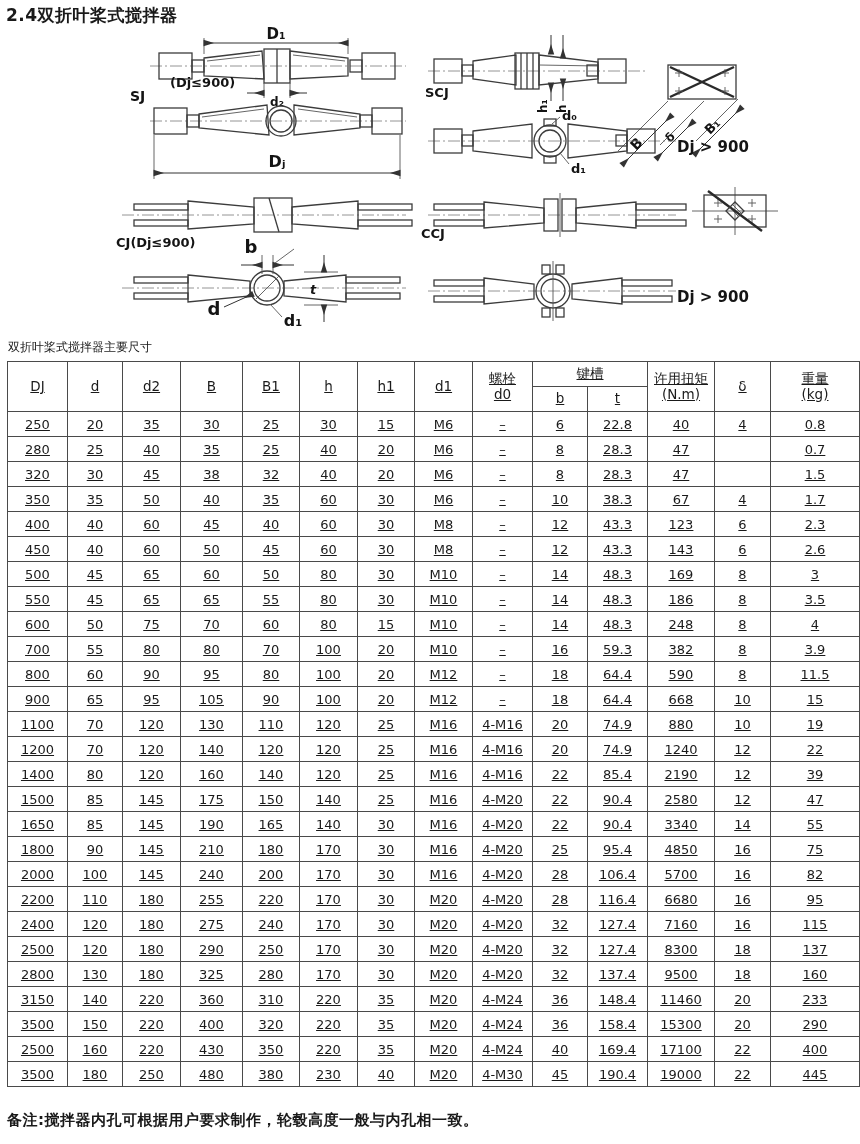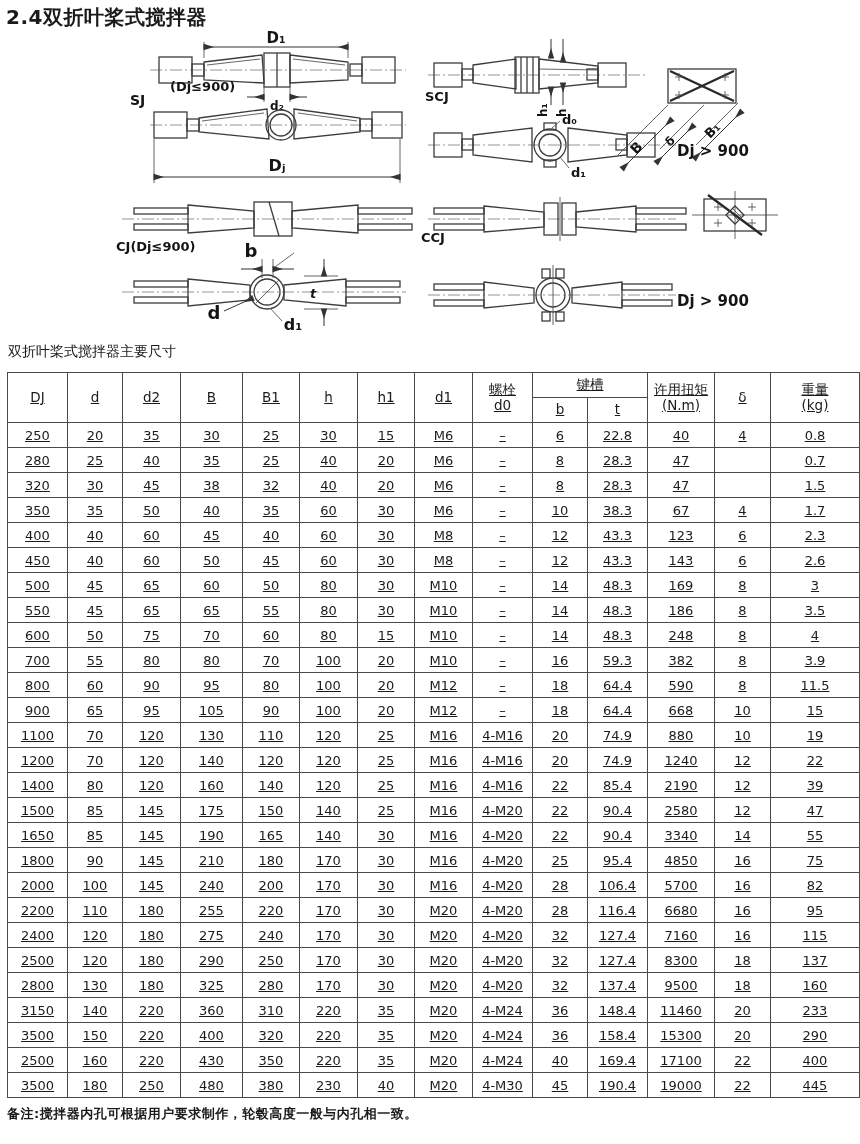--- a/index.html
+++ b/index.html
@@ -4,42 +4,42 @@
 <style>
   * { box-sizing: border-box; }
   html,body { margin:0; padding:0; background:#ffffff; }
   body {
     width:860px; height:1144px; overflow:hidden;
     font-family:"DejaVu Sans","Liberation Sans",sans-serif;
     color:#1a1a1a;
   }
   .page { padding:2px 4px 0 4px; }
   .doc-title {
-    font-size:20px; font-weight:bold; margin:2px 0 0 2px;
+    font-size:17px; font-weight:bold; margin:2px 0 0 2px;
     letter-spacing:0.5px;
   }
   .drawings { position:relative; width:852px; height:310px;font-weight:bold; }
   svg .ln { fill:none; stroke:#3c3c3c; stroke-width:1.3; }
   svg .thin { fill:none; stroke:#555; stroke-width:0.9; }
   svg .bold { fill:none; stroke:#2a2a2a; stroke-width:2.4; }
   svg .cl { fill:none; stroke:#7a7a7a; stroke-width:0.8; stroke-dasharray:12 3 2 3; }
   svg .dim { fill:none; stroke:#333; stroke-width:1; }
   svg text { fill:#141414; font-family:"DejaVu Sans","Liberation Sans",sans-serif; }
-  .tbl-title { font-size:14px; margin:2px 0 11px 4px; }
+  .tbl-title { font-size:12px; margin:2px 0 5px 4px; }
   table.spec {
     border-collapse:collapse; table-layout:fixed; width:852px; margin-left:3px;
     font-size:13px;
     text-decoration:underline;
   }
   table.spec th, table.spec td {
     border:1px solid #4a4a4a; text-align:center; vertical-align:middle;
     padding:0; font-weight:normal; height:25px; overflow:hidden; white-space:nowrap;
   }
   table.spec thead th { font-size:13.5px; line-height:1.15; }
-  .note { font-size:13px; font-weight:bold; margin:7px 0 0 3px; letter-spacing:0.5px; }
+  .note { font-size:15px; font-weight:bold; margin:24px 0 0 3px; letter-spacing:0.5px; }
 </style>
 </head>
 <body>
 
 <div class="page">
 
   <div class="doc-title">2.4双折叶桨式搅拌器</div>
 
   <div class="drawings">
     <svg width="852" height="310" viewBox="0 0 852 310">

